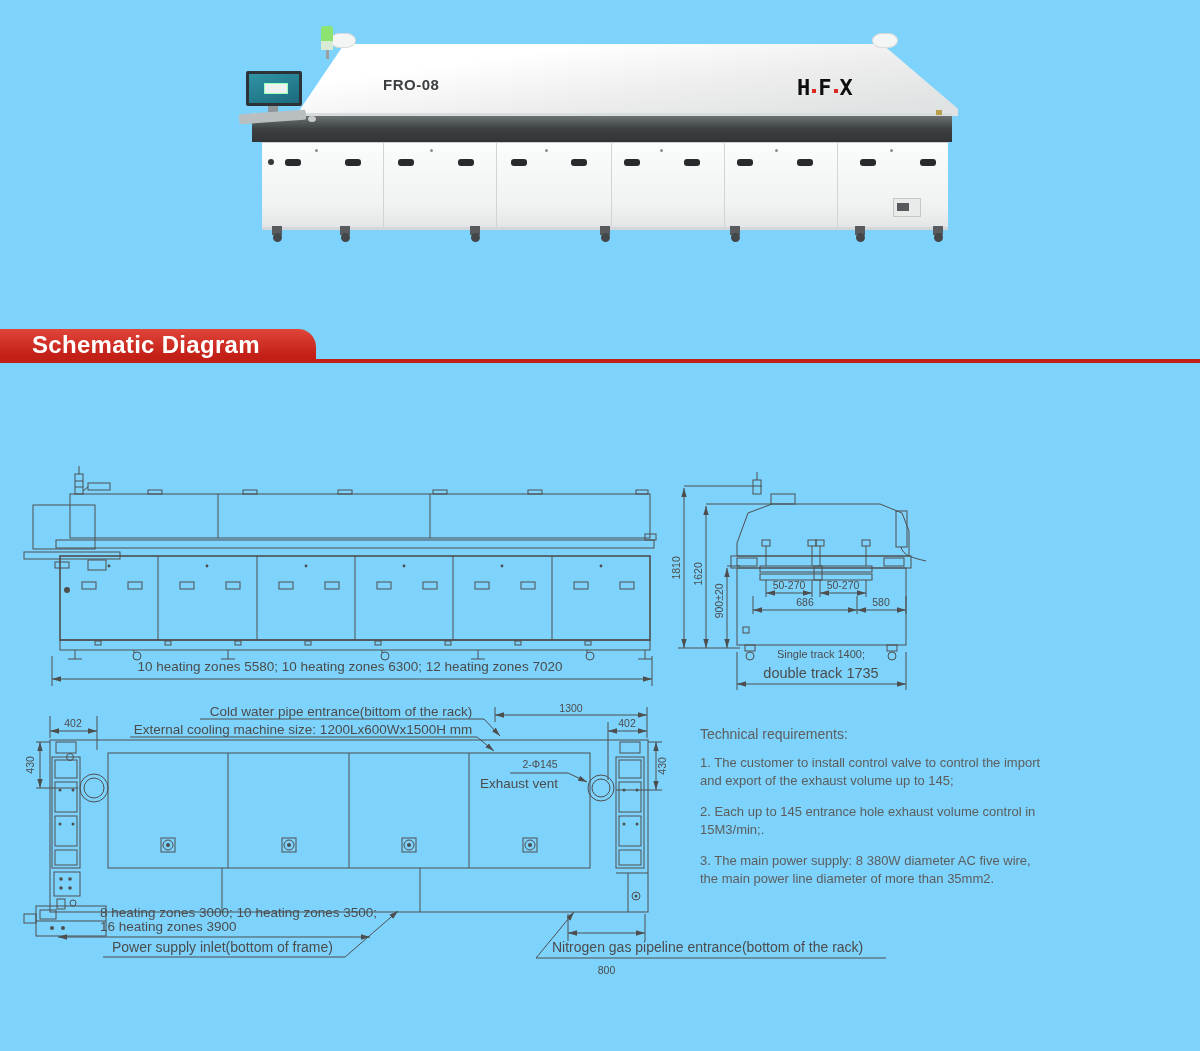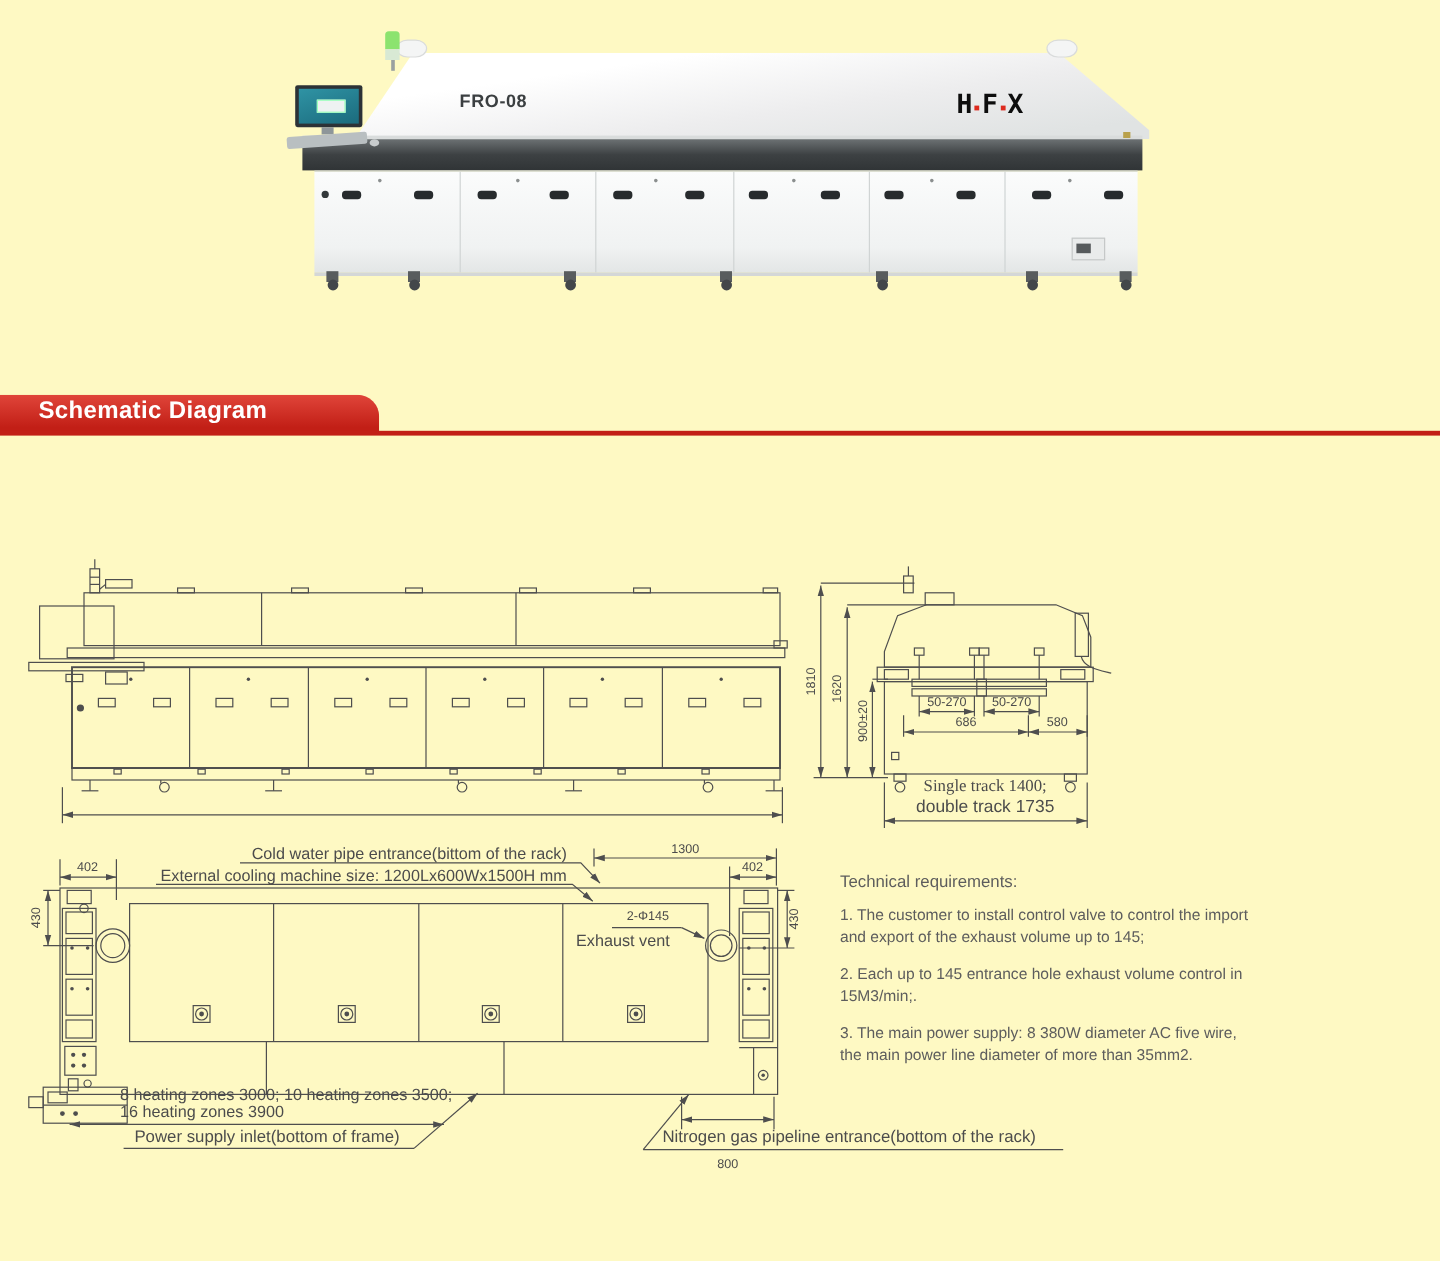--- a/index.html
+++ b/index.html
@@ -1,16 +1,16 @@
 <!DOCTYPE html>
 <html><head>
 <meta charset="utf-8">
 <style>
   html,body{margin:0;padding:0;background:#fff;}
-  .page{position:relative;width:1200px;height:1051px;background:#fef9c3;overflow:hidden;
+  .page{position:relative;width:1200px;height:1051px;background:#7dd3fc;overflow:hidden;
         font-family:"Liberation Sans",sans-serif;color:#4c4c4c;}
   .abs{position:absolute;}
   
   .hood{position:absolute;left:298px;top:44px;width:660px;height:72px;
         background:linear-gradient(172deg,#ffffff 25%,#ededee 60%,#e0e3e3 90%);
         clip-path:polygon(7% 0%,88.5% 0%,100% 90%,100% 100%,0% 100%,0% 95%);}
   .cyl{position:absolute;width:24px;height:13px;background:#f4f5f5;border:1px solid #d9dbdb;
        border-radius:45%/60%;}
   .band{position:absolute;left:252px;top:113px;width:700px;height:29px;
         background:linear-gradient(180deg,#d9dcdc 0%,#d9dcdc 9%,#6a6f71 12%,#3d4143 55%,#303436 100%);}
@@ -35,21 +35,21 @@
   .hfx{position:absolute;left:797px;top:75px;font-size:22px;font-weight:bold;color:#0d0d0d;
        font-family:"DejaVu Sans Mono",monospace;}
   .hfx .rdot{display:inline-block;width:4px;height:4px;background:#dd2a1e;margin:0 2px 2px 2px;}
   .ventbox{position:absolute;left:893px;top:198px;width:26px;height:17px;background:#e9ebeb;border:1px solid #c5c8c8;}
   .ventbox i{position:absolute;left:3px;top:4px;width:12px;height:8px;background:#565a5c;display:block;}
   
   .banner-tab{position:absolute;left:0;top:329px;width:316px;height:32px;
         background:linear-gradient(180deg,#e0453a,#c2img1f16 85%);
         background:linear-gradient(180deg,#e0453a,#c21f16 85%);
         border-radius:0 18px 0 0;border-bottom:1px solid #a81912;}
-  .banner-title{position:absolute;left:32px;top:2px;font-size:20px;font-weight:bold;color:#ffffff;
+  .banner-title{position:absolute;left:32px;top:2px;font-size:24px;font-weight:bold;color:#ffffff;
         letter-spacing:.3px;}
   .banner-line{position:absolute;left:0;top:359px;width:1200px;height:4px;background:#c21f16;}
   
   .lbl{position:absolute;color:#4c4c4c;line-height:1.12;white-space:nowrap;}
   .dim{font-size:10.5px;text-align:center;}
   .call{font-size:13.5px;}
   .rot{transform:rotate(-90deg);transform-origin:center;}
   .tech{position:absolute;left:700px;top:726px;width:350px;color:#5d5d5d;}
   .tech .t-title{font-size:14px;margin-bottom:12px;}
   .tech .t-item{font-size:13px;line-height:1.35;margin-bottom:14px;white-space:normal;}
@@ -381,29 +381,30 @@
         <line x1="345" y1="957" x2="398" y2="911" marker-end="url(#ar)"></line>
         <line x1="568" y1="914" x2="568" y2="941"></line>
           <line x1="645" y1="914" x2="645" y2="941"></line>
         <line x1="568" y1="933" x2="645" y2="933" marker-start="url(#ar)" marker-end="url(#ar)"></line>
         <line x1="536" y1="958" x2="886" y2="958"></line>
         <line x1="536" y1="958" x2="574" y2="912" marker-end="url(#ar)"></line>
       </g>
     </g>
   </svg>
 
+  <div class="lbl call center" style="left:50px;top:659px;width:600px;">10 heating zones 5580;  10 heating zones 6300;  12 heating zones 7020</div>
 
   <div class="lbl dim rot" style="left:657px;top:562px;width:40px;">1810</div>
   <div class="lbl dim rot" style="left:679px;top:568px;width:40px;">1620</div>
   <div class="lbl dim rot" style="left:693px;top:595px;width:54px;">900±20</div>
   <div class="lbl dim" style="left:767px;top:580px;width:44px;">50-270</div>
   <div class="lbl dim" style="left:821px;top:580px;width:44px;">50-270</div>
   <div class="lbl dim" style="left:785px;top:597px;width:40px;">686</div>
   <div class="lbl dim" style="left:861px;top:597px;width:40px;">580</div>
-  <div class="lbl center" style="left:741px;top:648px;width:160px;font-size:14px;font-family:Liberation Serif, serif;">Single track 1400;</div>
+  <div class="lbl center" style="left:741px;top:648px;width:160px;font-size:11px;">Single track 1400;</div>
   <div class="lbl center" style="left:741px;top:665px;width:160px;font-size:14.5px;">double track 1735</div>
 
   <div class="lbl call center" style="left:195px;top:704px;width:292px;">Cold water pipe entrance(bittom of the rack)</div>
   <div class="lbl call center" style="left:126px;top:722px;width:354px;">External cooling machine size: 1200Lx600Wx1500H mm</div>
   <div class="lbl dim" style="left:541px;top:703px;width:60px;">1300</div>
   <div class="lbl dim" style="left:53px;top:718px;width:40px;">402</div>
   <div class="lbl dim" style="left:607px;top:718px;width:40px;">402</div>
   <div class="lbl dim rot" style="left:14px;top:759px;width:34px;">430</div>
   <div class="lbl dim rot" style="left:646px;top:760px;width:34px;">430</div>
   <div class="lbl dim" style="left:505px;top:759px;width:70px;">2-Φ145</div>

